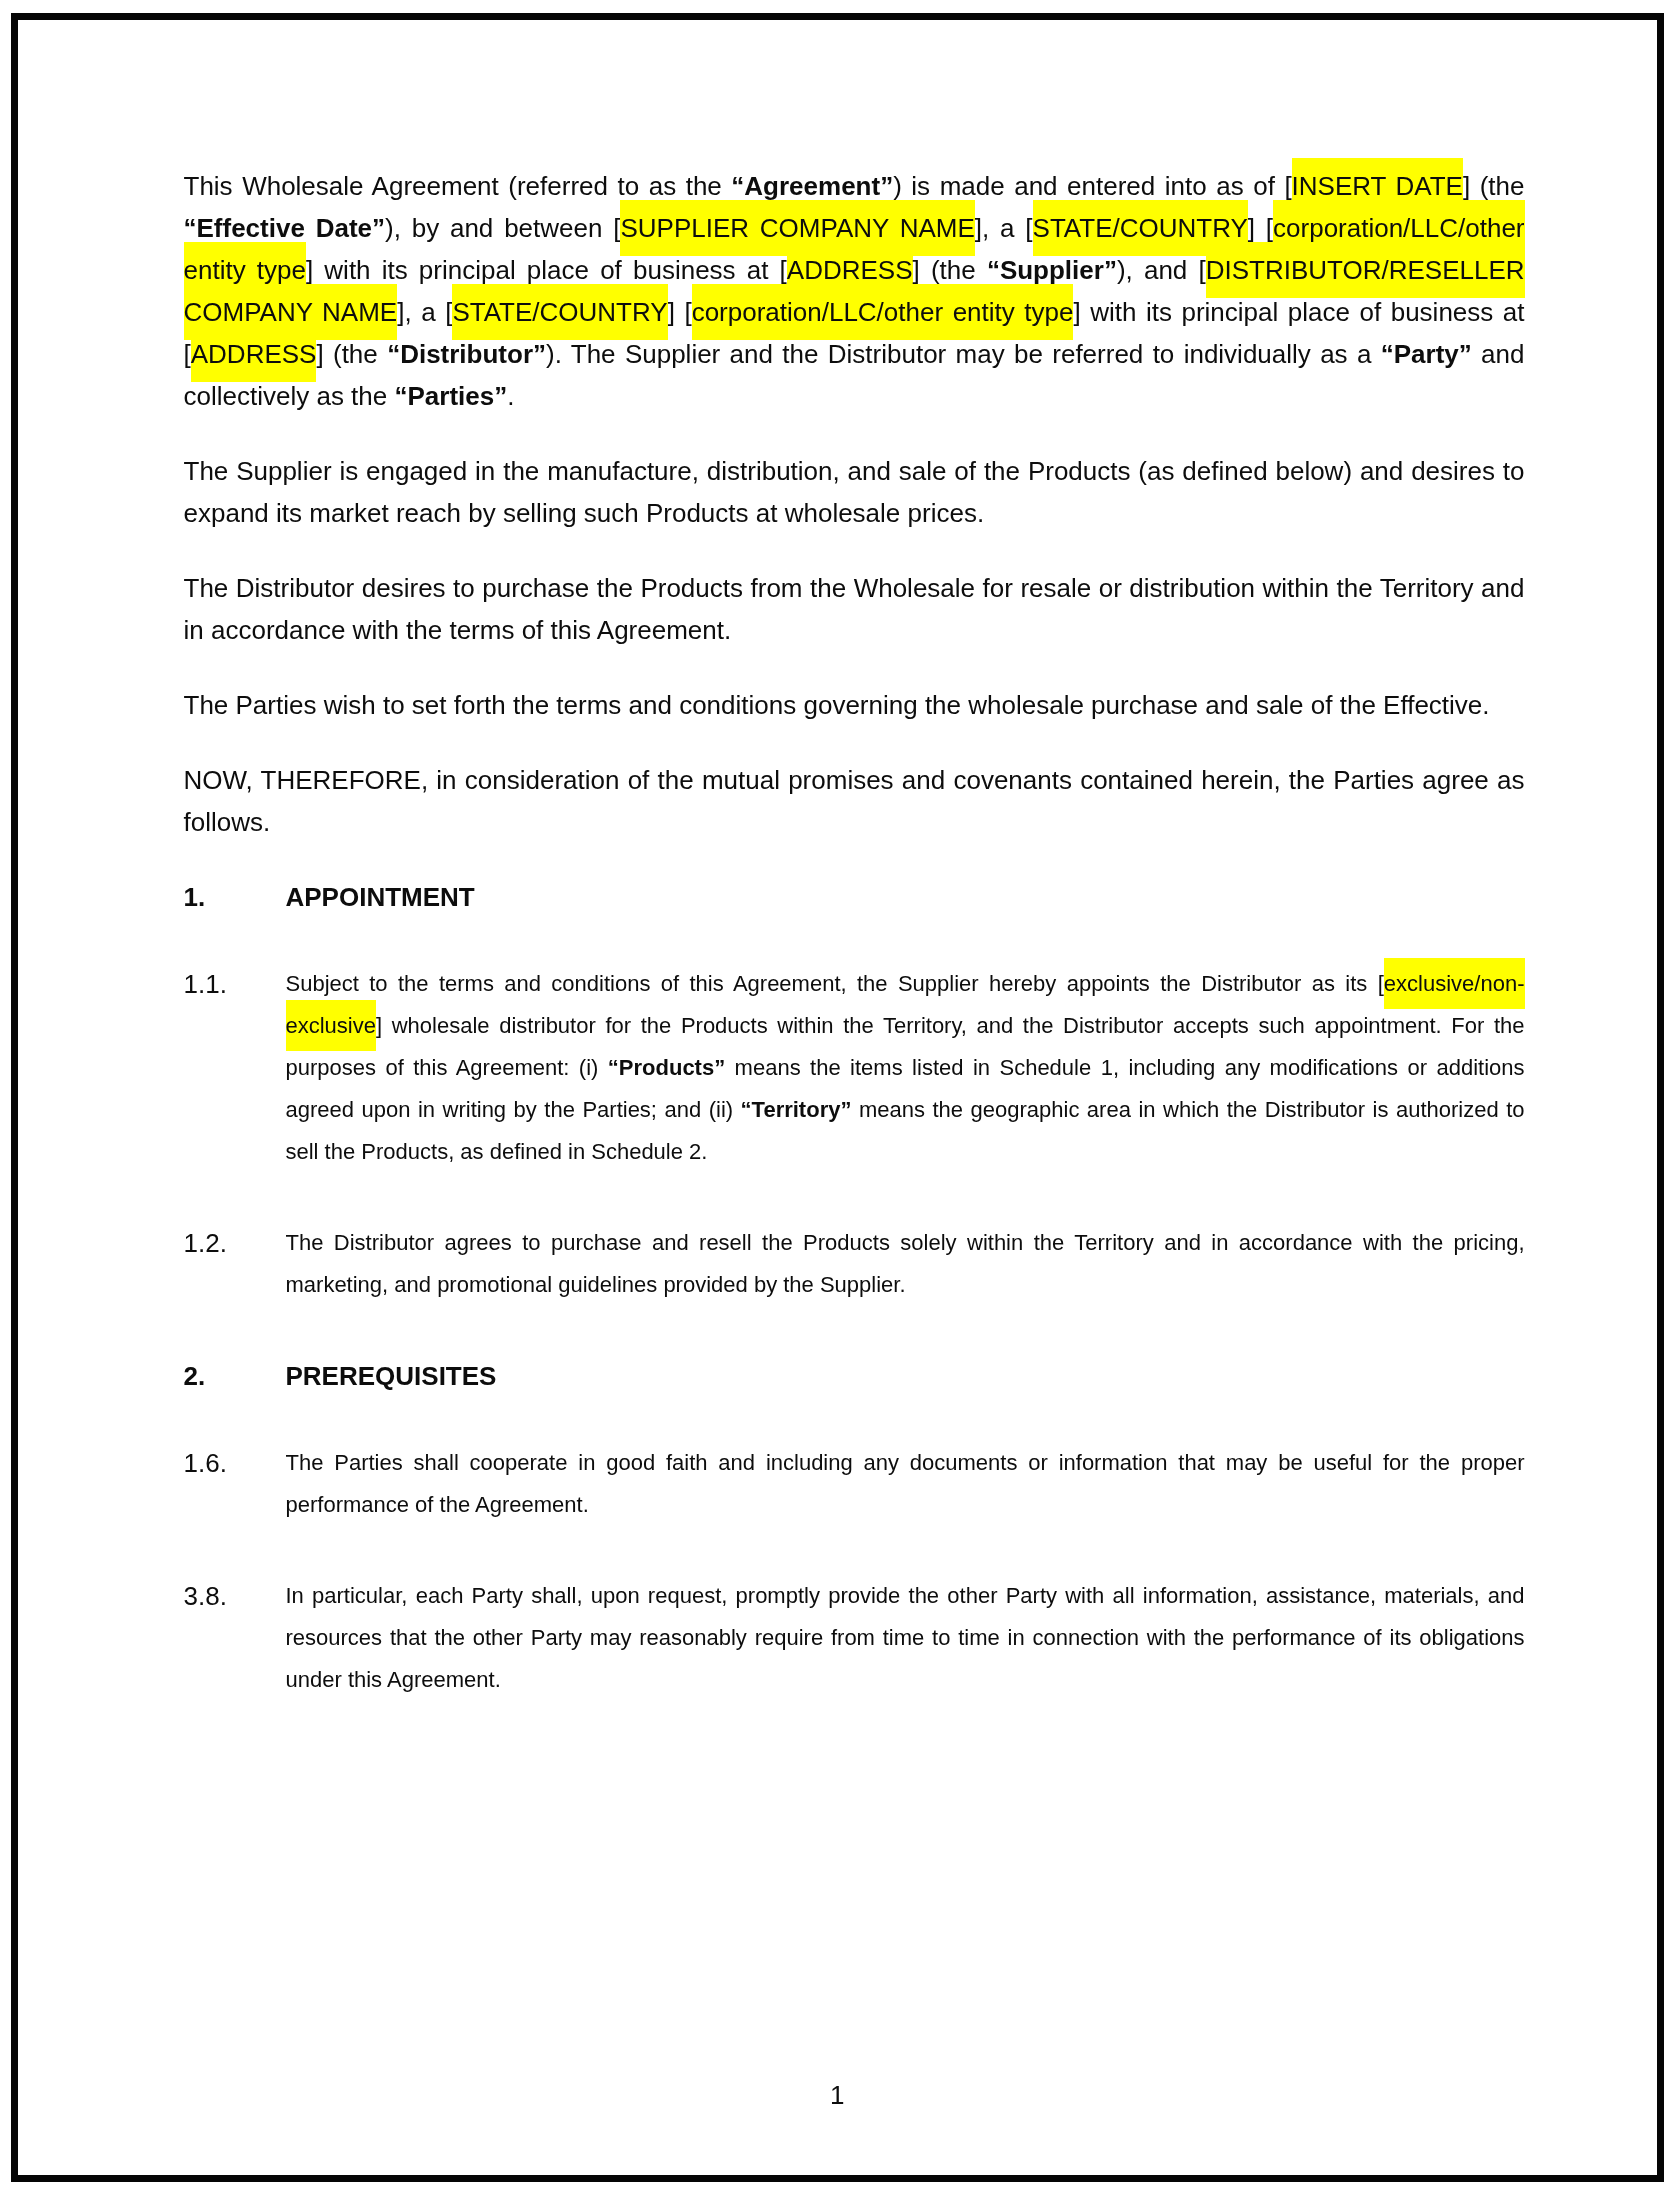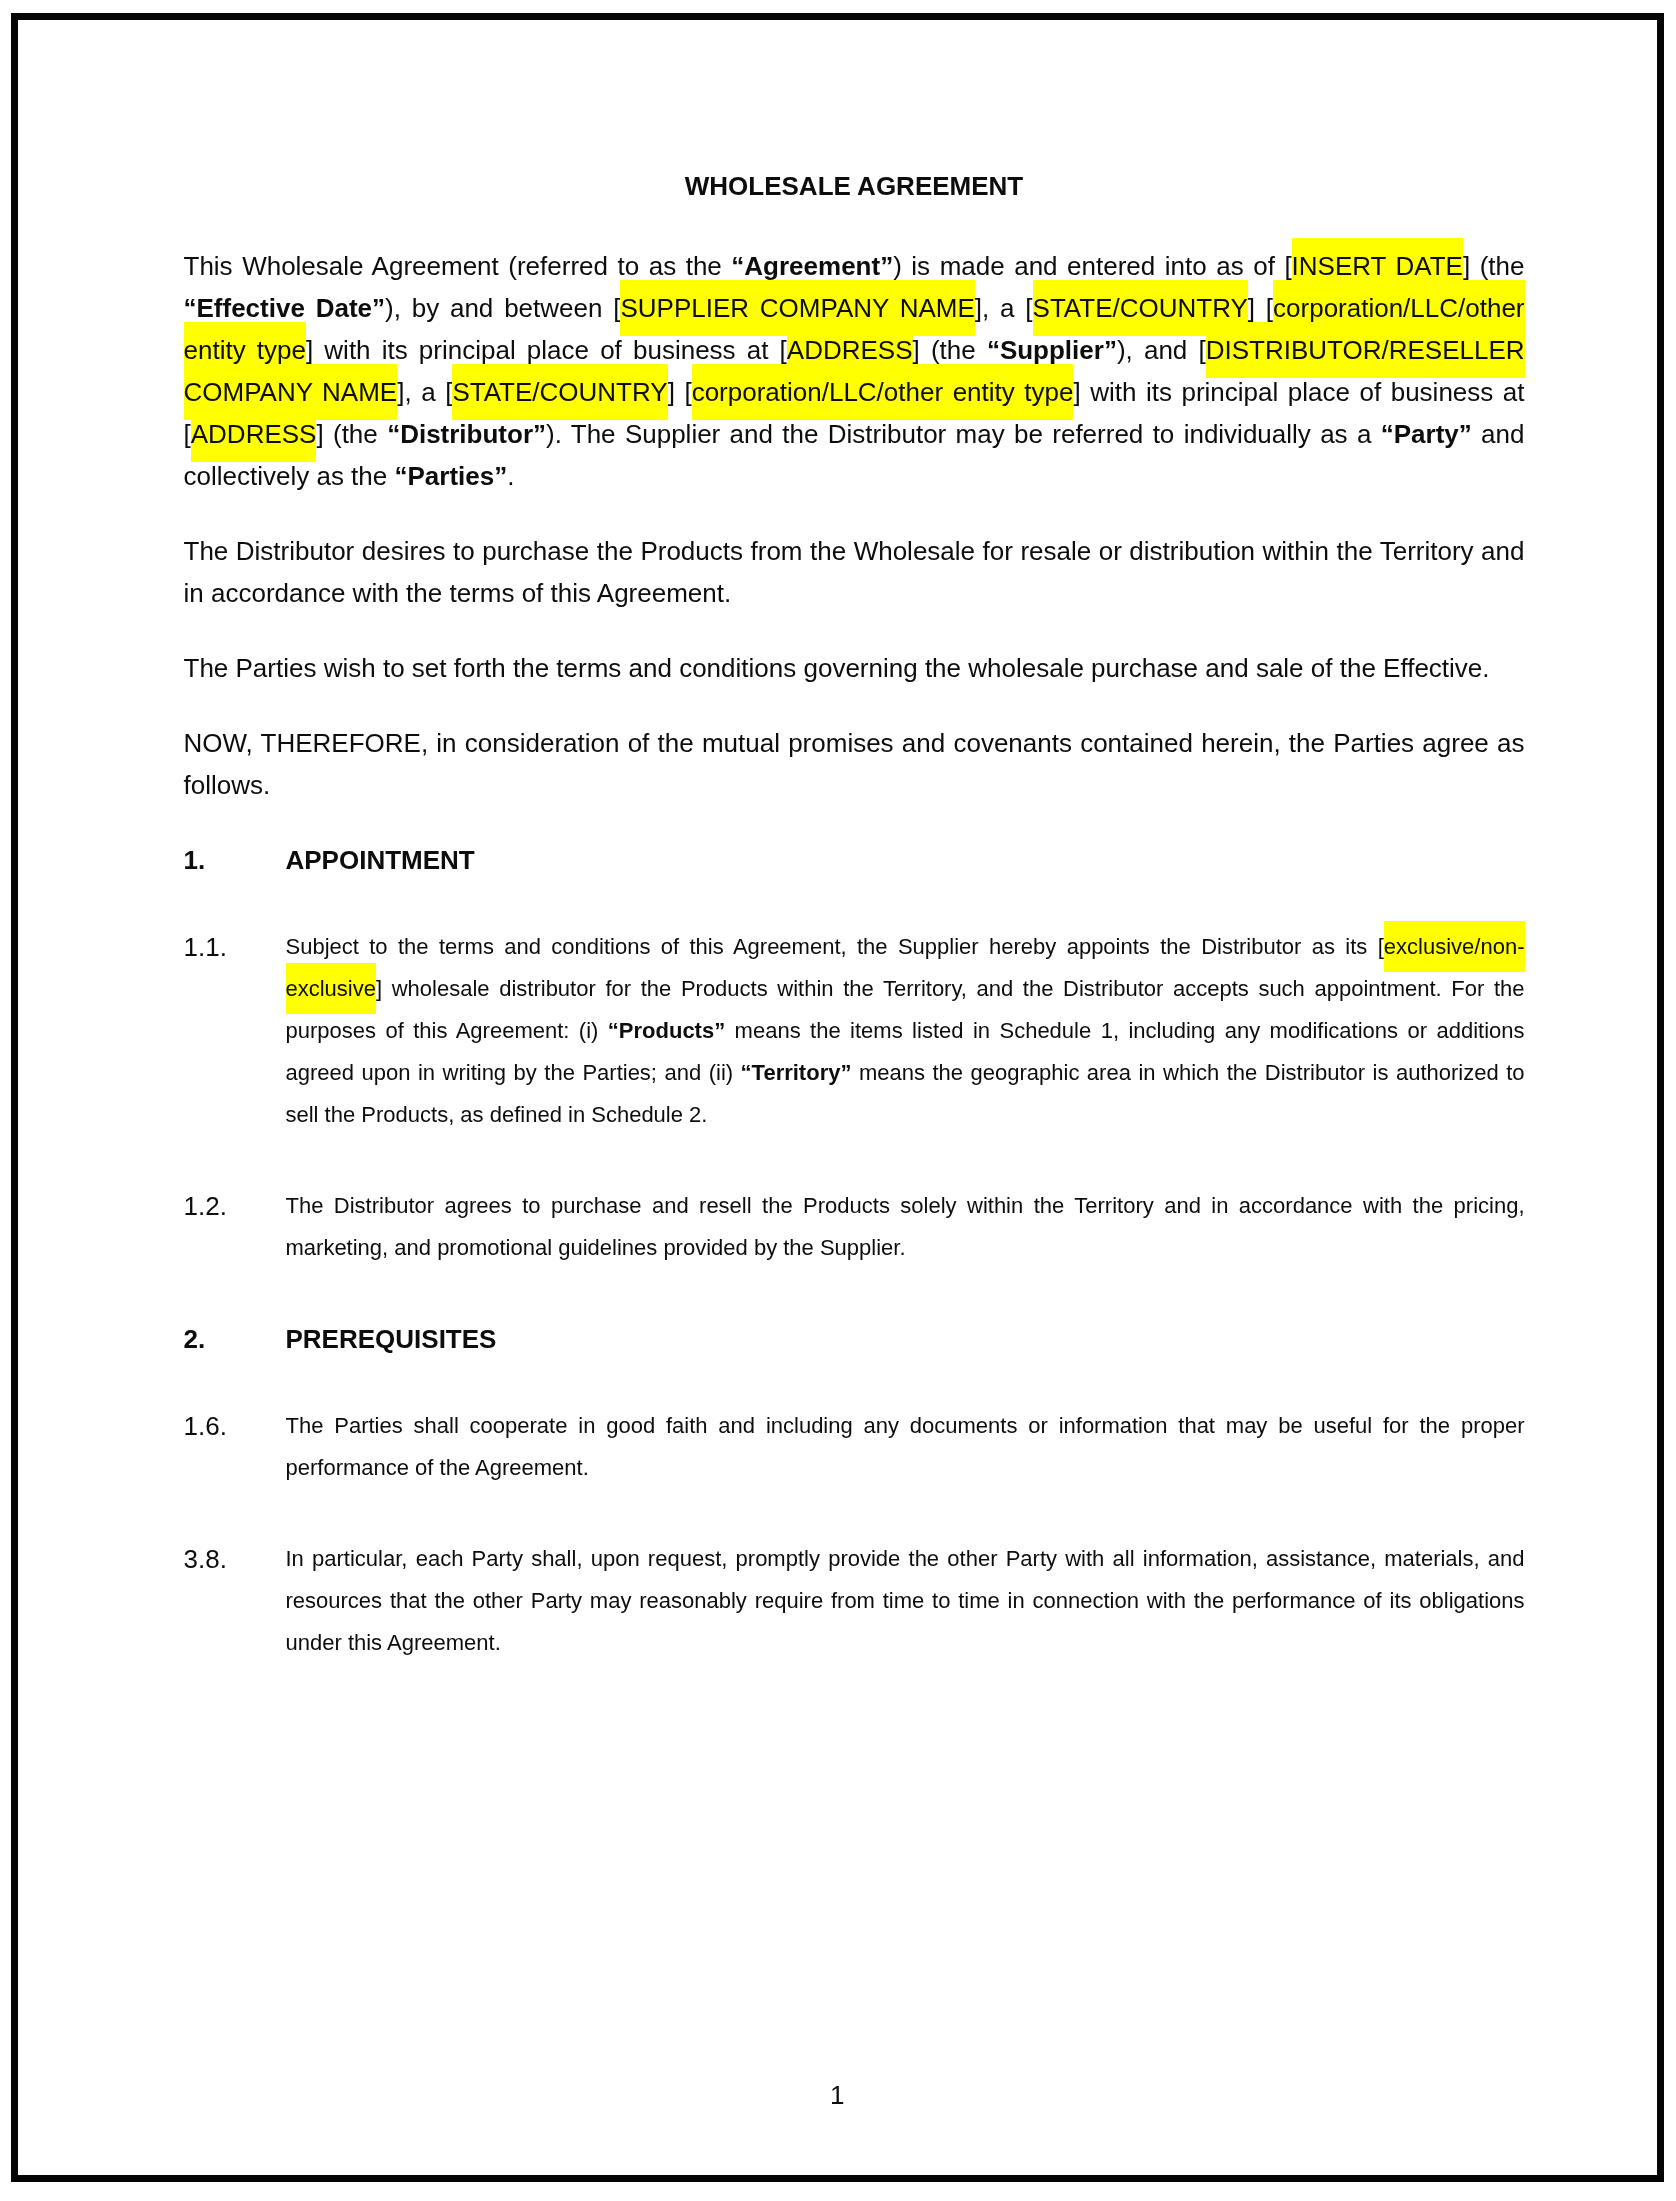--- a/index.html
+++ b/index.html
@@ -83,24 +83,24 @@
     color: #0d0d0d;
   }
 </style>
 </head>
 <body>
 
 <div class="frame">
 
   <div class="doc">
 
-    <h1 class="title">WHOLESALE AGREEMENT</h1>
 
     <p class="para"><span>This Wholesale Agreement (referred to as the </span><span class="b">“Agreement”</span><span>) is made and entered into as of [</span><mark>INSERT DATE</mark><span>] (the </span><span class="b">“Effective Date”</span><span>), by and between [</span><mark>SUPPLIER COMPANY NAME</mark><span>], a [</span><mark>STATE/COUNTRY</mark><span>] [</span><mark>corporation/LLC/other entity type</mark><span>] with its principal place of business at [</span><mark>ADDRESS</mark><span>] (the </span><span class="b">“Supplier”</span><span>), and [</span><mark>DISTRIBUTOR/RESELLER COMPANY NAME</mark><span>], a [</span><mark>STATE/COUNTRY</mark><span>] [</span><mark>corporation/LLC/other entity type</mark><span>] with its principal place of business at [</span><mark>ADDRESS</mark><span>] (the </span><span class="b">“Distributor”</span><span>). The Supplier and the Distributor may be referred to individually as a </span><span class="b">“Party”</span><span> and collectively as the </span><span class="b">“Parties”</span><span>.</span></p>
 
+    <p class="para"><span>The Supplier is engaged in the manufacture, distribution, and sale of the Products (as defined below) and desires to expand its market reach by selling such Products at wholesale prices.</span></p>
 
     <p class="para"><span>The Distributor desires to purchase the Products from the Wholesale for resale or distribution within the Territory and in accordance with the terms of this Agreement.</span></p>
 
     <p class="para"><span>The Parties wish to set forth the terms and conditions governing the wholesale purchase and sale of the Effective.</span></p>
 
     <p class="para"><span>NOW, THEREFORE, in consideration of the mutual promises and covenants contained herein, the Parties agree as follows.</span></p>
 
     <div class="sec">
       <span class="num">1.</span>
       <span>APPOINTMENT</span>

